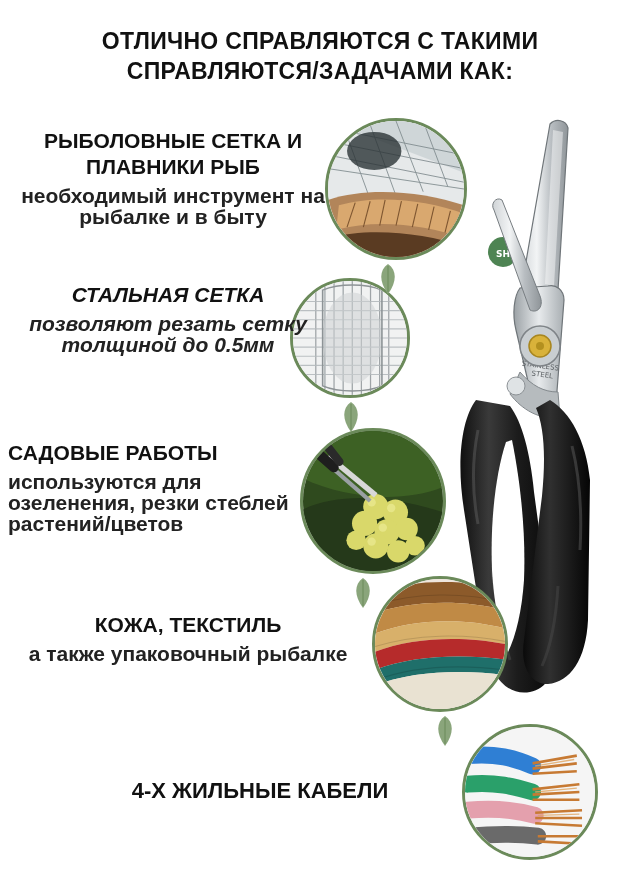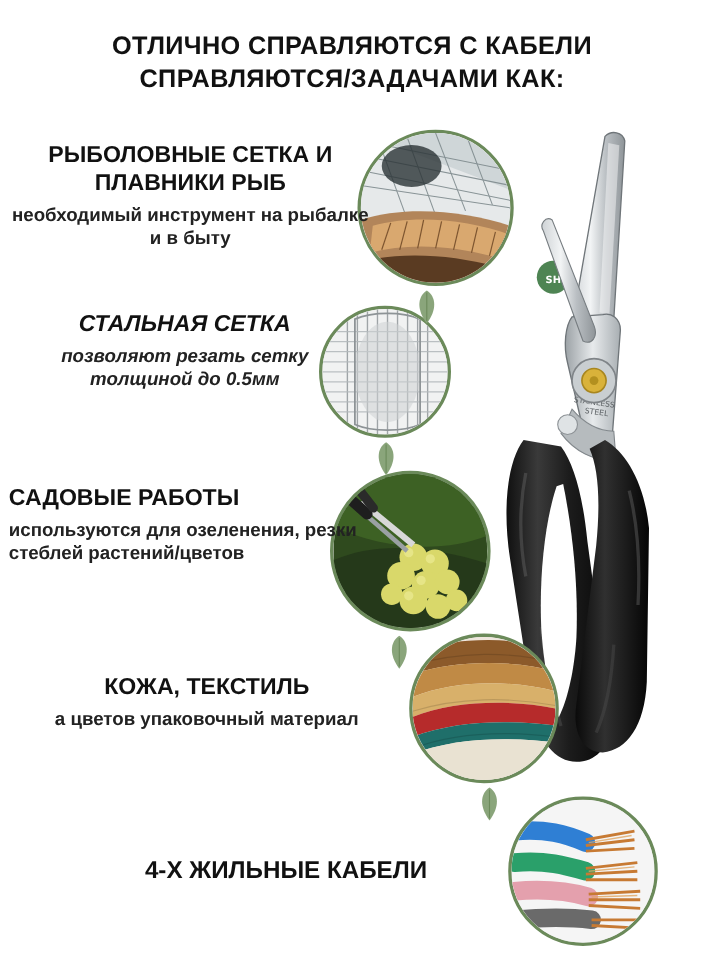--- a/index.html
+++ b/index.html
@@ -46,21 +46,21 @@
     position: absolute;
   }
   .block .title {
     font-weight: bold;
     font-size: 21px;
     line-height: 26px;
     color: #111;
   }
   .block .subtitle {
     font-weight: bold;
-    font-size: 17px;
+    font-size: 21px;
     line-height: 21px;
     color: #222;
     margin-top: 5px;
   }
 
   .b1 { left: 8px; top: 128px; width: 330px; text-align: center; }
   .b2 { left: 8px; top: 282px; width: 320px; text-align: center; font-style: italic; }
   .b3 { left: 8px; top: 440px; width: 320px; text-align: left; }
   .b4 { left: 8px; top: 612px; width: 360px; text-align: center; }
   .b5 { left: 50px; top: 778px; width: 420px; text-align: center; }
@@ -90,21 +90,21 @@
   }
   .l1 { left: 375px; top: 262px; }
   .l2 { left: 338px; top: 400px; }
   .l3 { left: 350px; top: 576px; }
   .l4 { left: 432px; top: 714px; }
 </style>
 </head>
 <body>
 
 <div class="header">
-  <div>ОТЛИЧНО СПРАВЛЯЮТСЯ С КАБЕЛИ</div>
+  <div>ОТЛИЧНО СПРАВЛЯЮТСЯ С ТАКИМИ</div>
   <div>СПРАВЛЯЮТСЯ/ЗАДАЧАМИ КАК:</div>
 </div>
 
 <div class="product">
   <svg viewBox="0 0 300 620" xmlns="http://www.w3.org/2000/svg">
     <defs>
       <linearGradient id="steel" x1="0" y1="0" x2="1" y2="0">
         <stop offset="0%" stop-color="#cfd3d6"></stop>
         <stop offset="35%" stop-color="#f2f4f5"></stop>
         <stop offset="65%" stop-color="#b9bec2"></stop>
@@ -350,18 +350,18 @@
   <div class="subtitle">позволяют резать сетку толщиной до 0.5мм</div>
 </div>
 
 <div class="block b3">
   <div class="title">САДОВЫЕ РАБОТЫ</div>
   <div class="subtitle">используются для озеленения, резки стеблей растений/цветов</div>
 </div>
 
 <div class="block b4">
   <div class="title">КОЖА, ТЕКСТИЛЬ</div>
-  <div class="subtitle">а цветов упаковочный материал</div>
+  <div class="subtitle">а также упаковочный рыбалке</div>
 </div>
 
 <div class="block b5">
   <div class="title">4-Х ЖИЛЬНЫЕ КАБЕЛИ</div>
 </div>
 
 </body></html>

